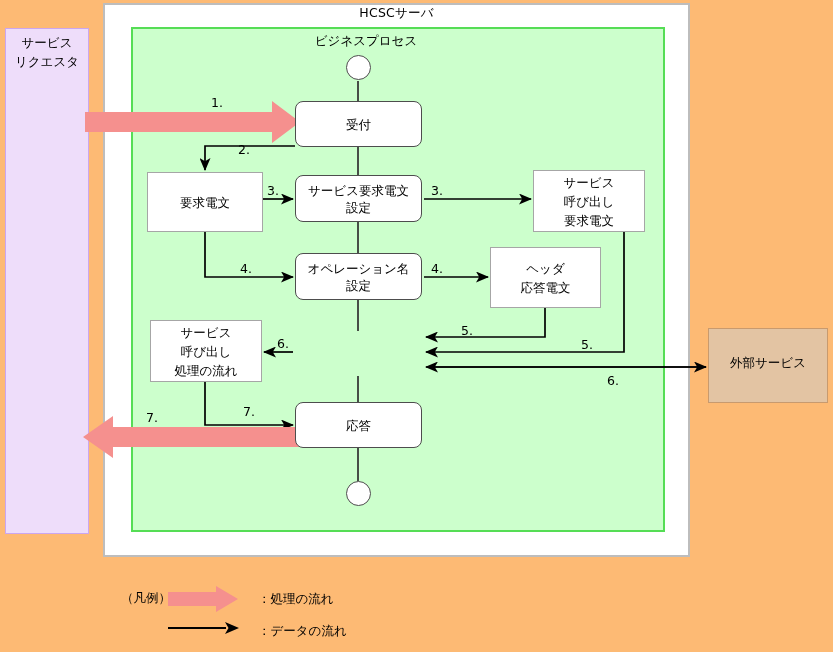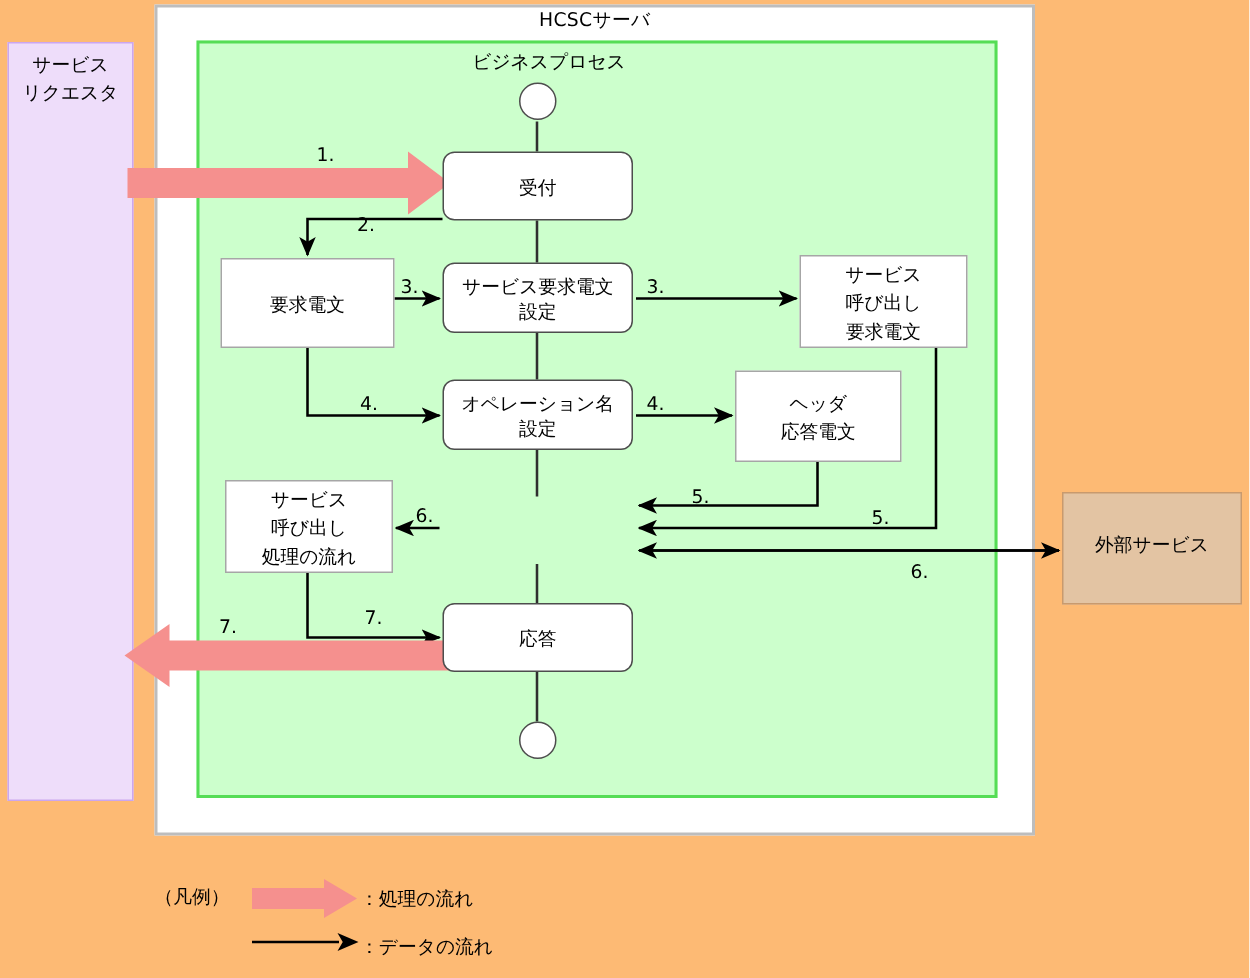--- a/index.html
+++ b/index.html
@@ -129,20 +129,21 @@
     color: #000;
     font-family: "DejaVu Sans", "Liberation Sans", sans-serif;
     white-space: nowrap;
   }
 
   
   .legend-text {
     font-size: 12.5px;
     color: #000;
     white-space: nowrap;
+    margin-left: 18px;
   }
 </style>
 </head>
 <body>
 
 <div id="canvas">
 
   <div class="abs" id="server-box"></div>
   <div class="abs" id="server-title">HCSCサーバ</div>
 

